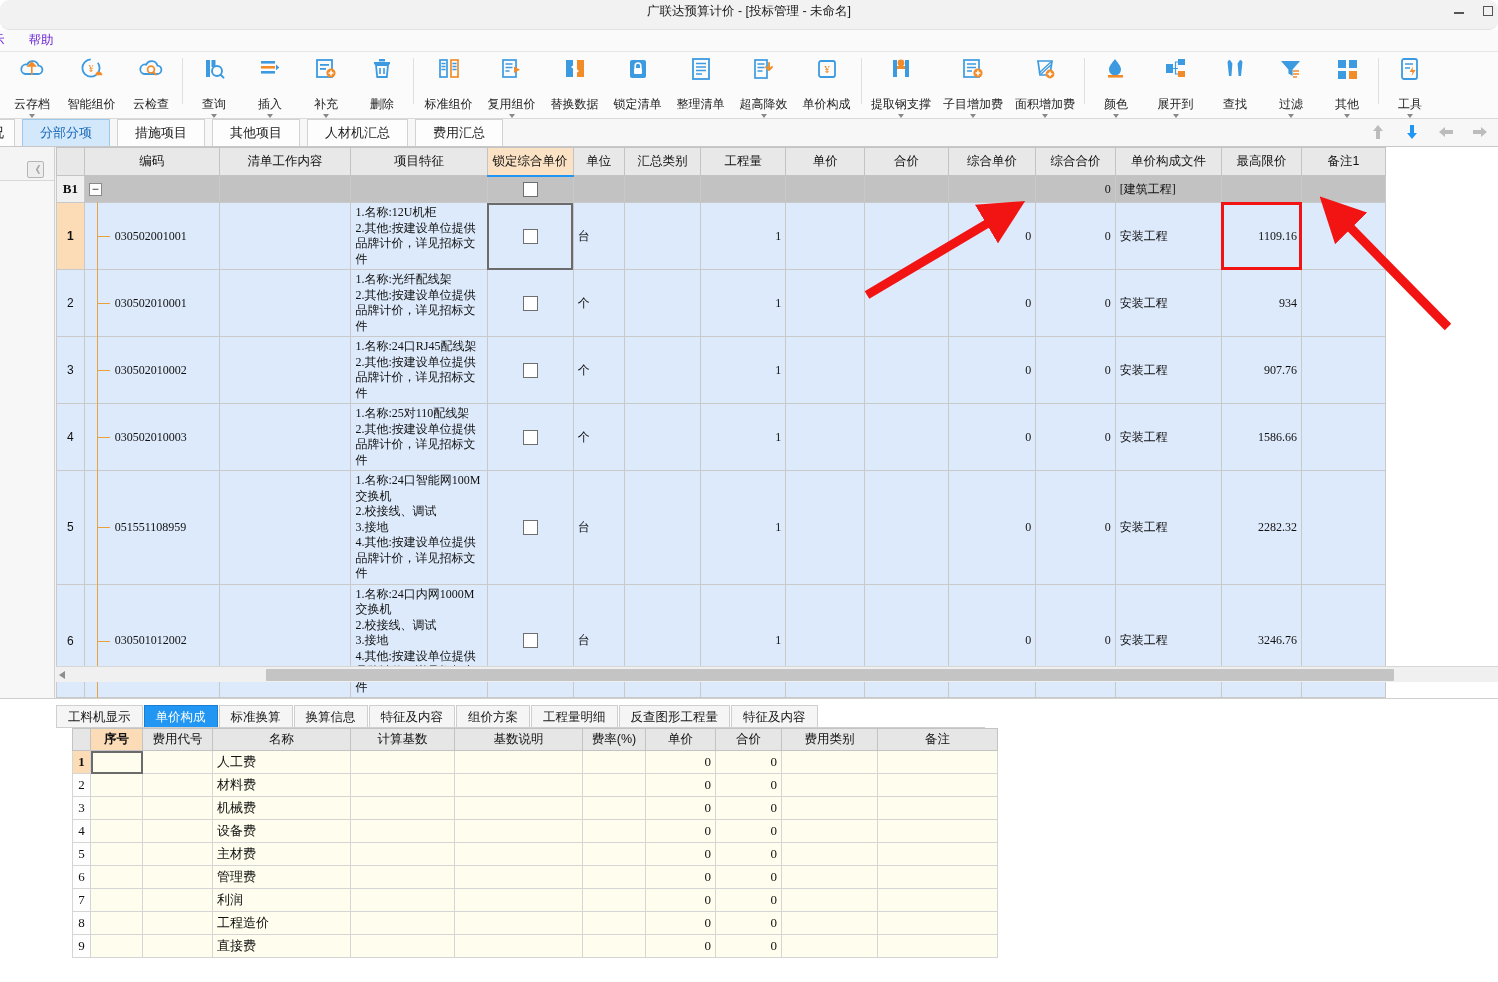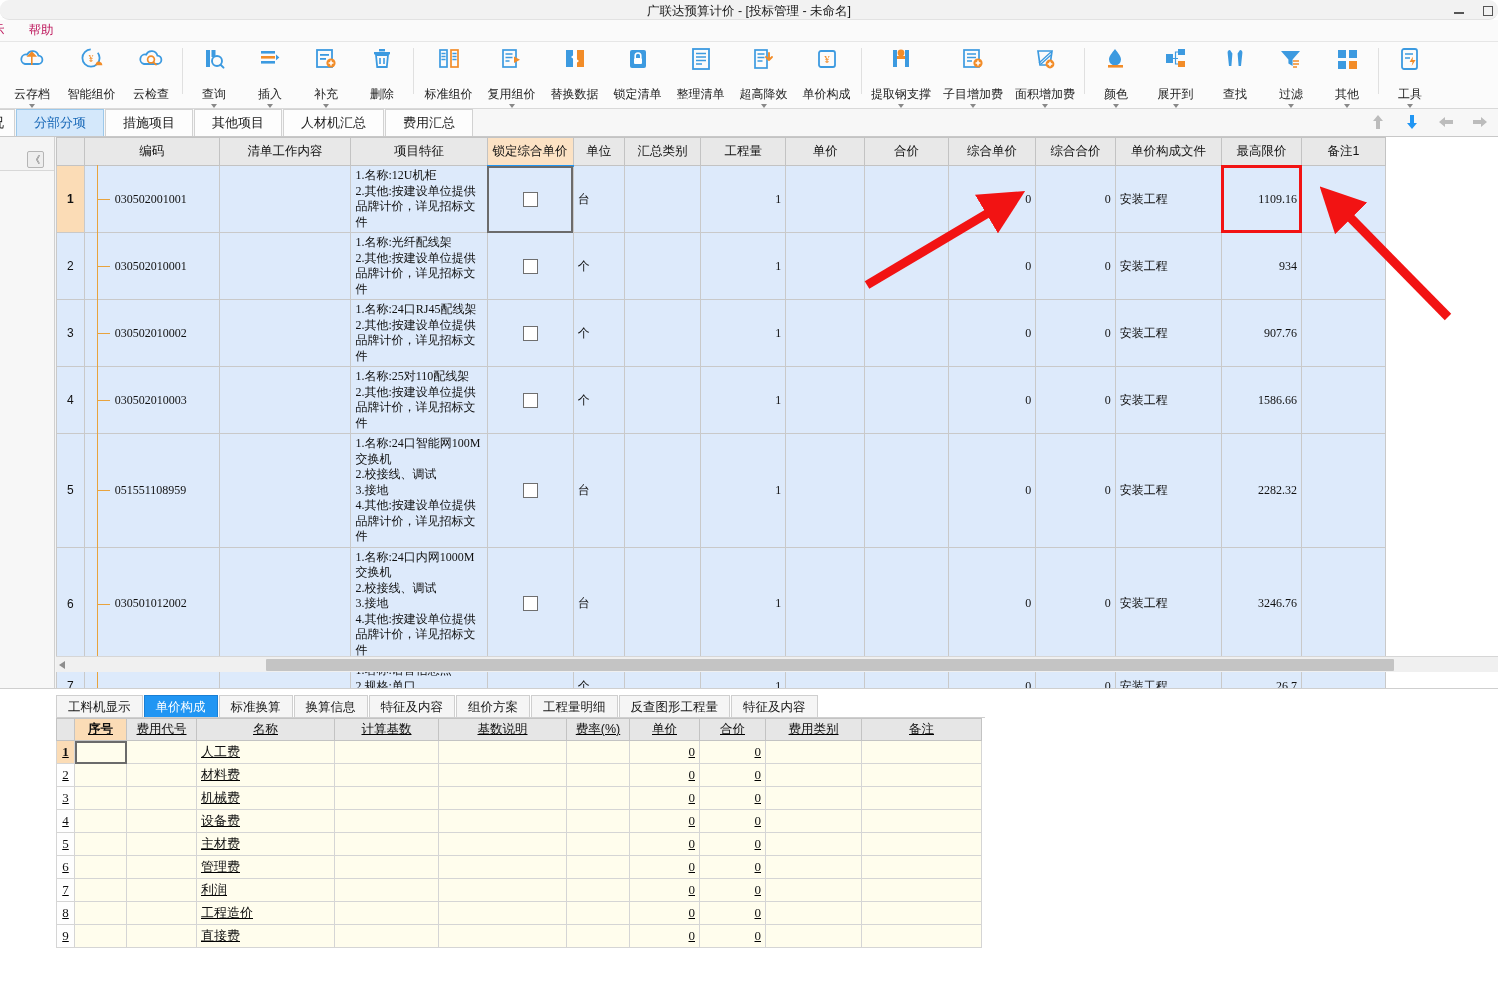--- a/index.html
+++ b/index.html
@@ -9,21 +9,21 @@
     overflow: hidden;
     background: #ffffff;
     font-family: "Liberation Sans", "DejaVu Sans", sans-serif;
     font-size: 12px;
     color: #000;
   }
 
   
   .titlebar {
     position: relative;
-    height: 20px;
+    height: 30px;
     background: #f2f2f2;
     border-bottom: 1px solid #e2e2e2;
     border-radius: 9px;
   }
   .titlebar-text {
     position: absolute; left: 0; right: 0; top: 3px;
     text-align: center;
     font-size: 12.5px;
     color: #1a1a1a;
   }
@@ -46,21 +46,21 @@
   .menubar {
     height: 22px;
     background: #fafafa;
     border-bottom: 1px solid #e6e6e6;
     display: flex; align-items: center;
     padding-left: 0px;
   }
   .menu-item {
     padding: 2px 12px;
     font-size: 12.5px;
-    color: #be185d;
+    color: #6d28d9;
     cursor: default;
   }
   .menu-item.clip { padding-left: 0; margin-left: -8px; }
 
   
   .ribbon {
     position: relative;
     height: 67px;
     background: #fbfbfb;
     border-bottom: 1px solid #d9d9d9;
@@ -120,21 +120,21 @@
   }
   .tab {
     height: 27px;
     line-height: 26px;
     padding: 0 17px;
     font-size: 13px;
     color: #1a1a1a;
     background: #fdfdfd;
     border: 1px solid #d2d2d2;
     border-bottom: none;
-    margin-right: 1px;
+    margin-right: 7px;
     cursor: default;
     white-space: nowrap;
   }
   .tab.clip {
     padding-left: 4px; padding-right: 10px;
     margin-left: -14px;
   }
   .tab.active {
     background: #d4e8fb;
     color: #1868b7;
@@ -352,26 +352,25 @@
     background: #2196f3;
     color: #fff;
     border-color: #1a7fd4;
   }
   .btab-underline {
     position: absolute; left: 56px; top: 28px;
     width: 929px; height: 1px; background: #cfcfcf;
   }
 
   table.ftable {
-    position: absolute; left: 56px; top: 29px;
+    position: absolute; left: 72px; top: 29px;
     border-collapse: collapse;
     table-layout: fixed;
     width: 925px;
     font-size: 12px;
-    text-decoration: underline;
   }
   table.ftable th {
     background: #e6e6e6;
     border: 1px solid #c3c3c3;
     height: 22px;
     font-weight: normal;
     font-size: 12.5px;
     padding: 0 3px;
     text-align: center;
     color: #111;
@@ -757,20 +756,39 @@
           <th>单价</th>
           <th>合价</th>
           <th>综合单价</th>
           <th>综合合价</th>
           <th>单价构成文件</th>
           <th>最高限价</th>
           <th>备注1</th>
         </tr>
       </thead>
       <tbody>
+        <tr class="summary">
+          <td class="rownum">B1</td>
+          <td>
+            <span class="expander">−</span>
+          </td>
+          <td></td>
+          <td></td>
+          <td class="chk-cell"><span class="chk"></span></td>
+          <td></td>
+          <td></td>
+          <td></td>
+          <td></td>
+          <td></td>
+          <td></td>
+          <td class="num">0</td>
+          <td class="lft">[建筑工程]</td>
+          <td></td>
+          <td></td>
+        </tr>
 
         <tr>
           <td class="rownum sel">1</td>
           <td class="tree-cell">
             <span class="tree-line-v"></span>
             <span class="tree-line-h"></span>
             <span>030502001001</span>
           </td>
           <td></td>
           <td class="feat-cell">1.名称:12U机柜

